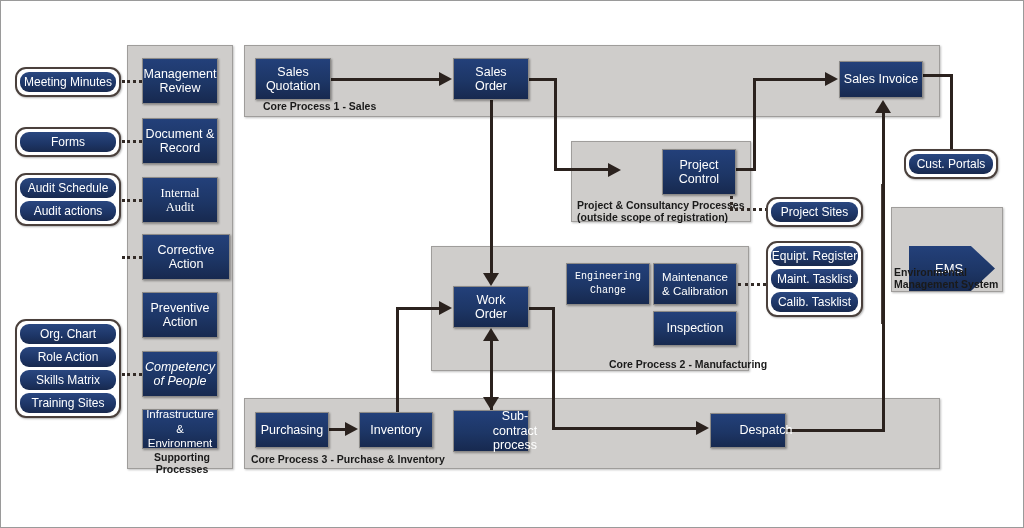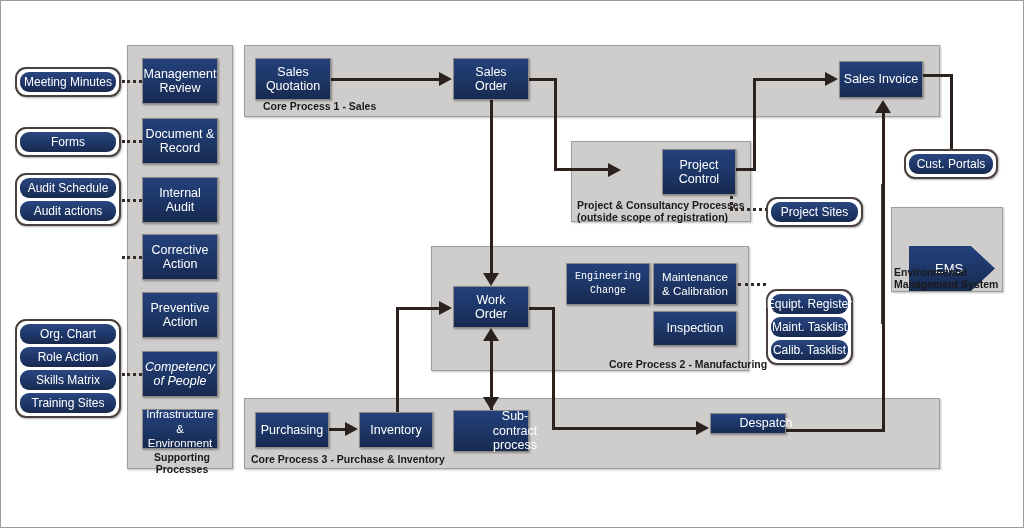--- a/index.html
+++ b/index.html
@@ -112,24 +112,24 @@
 
   <div class="pbox" style="left:141px; top:57px; width:76px; height:46px;">
     <span style="white-space:pre-line;">Management
 Review</span>
   </div>
   <div class="pbox" style="left:141px; top:117px; width:76px; height:46px;">
     <span style="white-space:pre-line;">Document &amp;
 Record</span>
   </div>
   <div class="pbox" style="left:141px; top:176px; width:76px; height:46px;">
-    <span style="white-space:pre-line;">Internal
+    <span style="white-space:pre-line;font-family:Liberation Serif, serif;">Internal
 Audit</span>
   </div>
-  <div class="pbox" style="left:141px; top:233px; width:76px; height:46px;">
+  <div class="pbox" style="left:141px; top:233px; width:88px; height:46px;">
     <span style="white-space:pre-line;">Corrective
 Action</span>
   </div>
   <div class="pbox" style="left:141px; top:291px; width:76px; height:46px;">
     <span style="white-space:pre-line;">Preventive
 Action</span>
   </div>
   <div class="pbox" style="left:141px; top:350px; width:76px; height:46px;font-style:italic;">
     <span style="white-space:pre-line;">Competency
 of People</span>
@@ -219,21 +219,21 @@
 Change</span>
   </div>
   <div class="pbox" style="left:652px; top:262px; width:84px; height:42px;">
     <span style="white-space:pre-line; font-size:11.5px;">Maintenance
 &amp; Calibration</span>
   </div>
   <div class="pbox" style="left:652px; top:310px; width:84px; height:35px;">
     <span style="white-space:pre-line;">Inspection</span>
   </div>
 
-  <div class="cap-group" style="left:765px; top:240px; width:87px;margin-top:48px;">
+  <div class="cap-group" style="left:765px; top:240px; width:97px;">
     <div class="cap">Equipt. Register</div>
     <div class="cap">Maint. Tasklist</div>
     <div class="cap">Calib. Tasklist</div>
   </div>
   <div class="dots" style="left:737px; top:282px; width:28px;"></div>
 
   <div class="ln-v" style="left:489px; top:99px; height:175px;"></div>
   <div class="arrow ar-d" style="left:482px; top:272px;"></div>
 
   <div class="ln-v" style="left:489px; top:334px; height:75px;"></div>
@@ -255,21 +255,21 @@
   <div class="pbox" style="left:254px; top:411px; width:74px; height:36px;">
     <span style="white-space:pre-line;">Purchasing</span>
   </div>
   <div class="pbox" style="left:358px; top:411px; width:74px; height:36px;">
     <span style="white-space:pre-line;">Inventory</span>
   </div>
   <div class="pbox" style="left:452px; top:409px; width:76px; height:42px;padding-left:48px;">
     <span style="white-space:pre-line;">Sub-contract
 process</span>
   </div>
-  <div class="pbox" style="left:709px; top:412px; width:76px; height:21px;padding-left:36px;">
+  <div class="pbox" style="left:709px; top:412px; width:76px; height:35px;padding-left:36px;">
     <span style="white-space:pre-line;">Despatch</span>
   </div>
 
   <div class="ln-h" style="left:328px; top:427px; width:18px;"></div>
   <div class="arrow ar-r" style="left:344px; top:421px;"></div>
 
   <div class="ln-h" style="left:785px; top:428px; width:99px;"></div>
   <div class="ln-v" style="left:881px; top:112px; height:318px;"></div>
   <div class="arrow ar-u" style="left:874px; top:99px;"></div>
 

